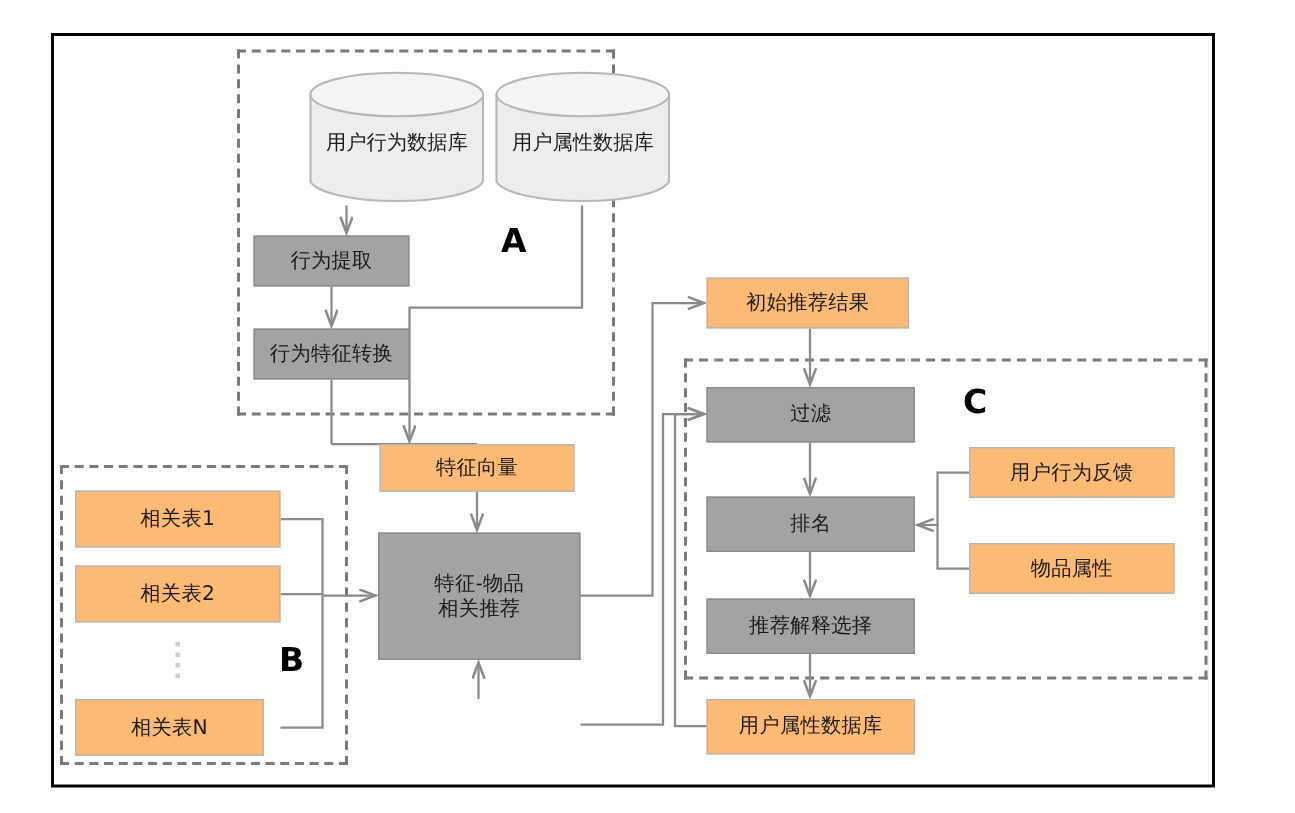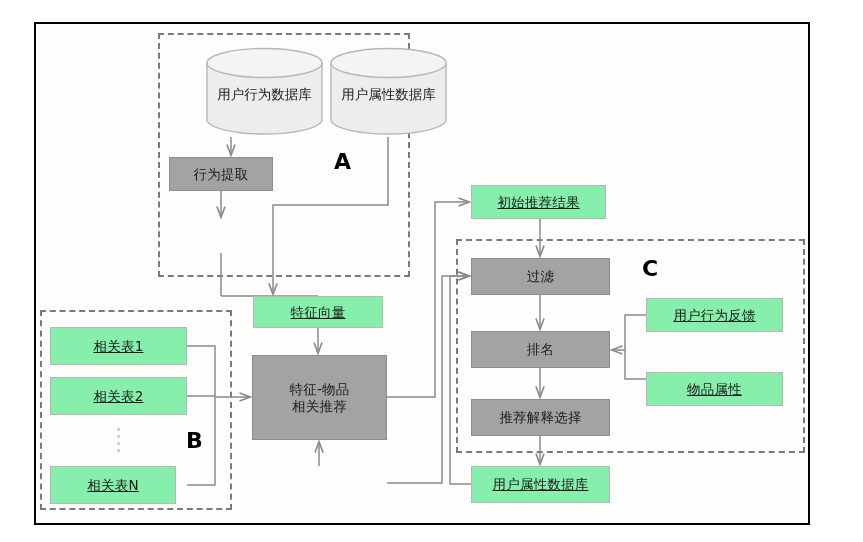--- a/index.html
+++ b/index.html
@@ -41,23 +41,22 @@
     display: flex;
     align-items: center;
     justify-content: center;
     text-align: center;
     font-size: 13.5px;
     color: #1b1b1b;
     line-height: 1.25;
     letter-spacing: 0.2px;
   }
   .node.light {
-    background: #86efac;
+    background: #fdba74;
     border: 1.4px solid #b7b7b7;
-    text-decoration: underline;
   }
   .node.dark {
     background: #a3a3a3;
     border: 1.6px solid #8c8c8c;
   }
   .db {
     position: absolute;
     box-sizing: border-box;
     display: flex;
     align-items: center;
@@ -166,20 +165,23 @@
       <path d="M1,16 L1,74 A58,15 0 0 0 116,74 L116,16 Z" fill="#ededed" stroke="#b7b7b7" stroke-width="1.4"></path>
       <ellipse cx="58.5" cy="16" rx="57.5" ry="14.5" fill="#f4f4f4" stroke="#b7b7b7" stroke-width="1.4"></ellipse>
     </svg>
     <span class="db-label">用户属性数据库</span>
   </div>
 
   <div class="node dark" style="left:169px; top:157px; width:104px; height:34px;">
     <span>行为提取</span>
   </div>
 
+  <div class="node dark" style="left:169px; top:219px; width:104px; height:34px;">
+    <span>行为特征转换</span>
+  </div>
 
   <div class="node light" style="left:253px; top:296px; width:130px; height:32px;">
     <span>特征向量</span>
   </div>
 
   <div class="node light" style="left:50px; top:327px; width:137px; height:38px;">
     <span>相关表1</span>
   </div>
 
   <div class="node light" style="left:50px; top:377px; width:137px; height:38px;">
@@ -220,17 +222,17 @@
   </div>
 
   <div class="node light" style="left:471px; top:466px; width:139px; height:37px;">
     <span>用户属性数据库</span>
   </div>
 
   <div class="node light" style="left:646px; top:298px; width:137px; height:34px;">
     <span>用户行为反馈</span>
   </div>
 
-  <div class="node light" style="left:646px; top:372px; width:137px; height:34px;">
+  <div class="node light" style="left:646px; top:362px; width:137px; height:34px;">
     <span>物品属性</span>
   </div>
 
 </div>
 
 </body></html>

